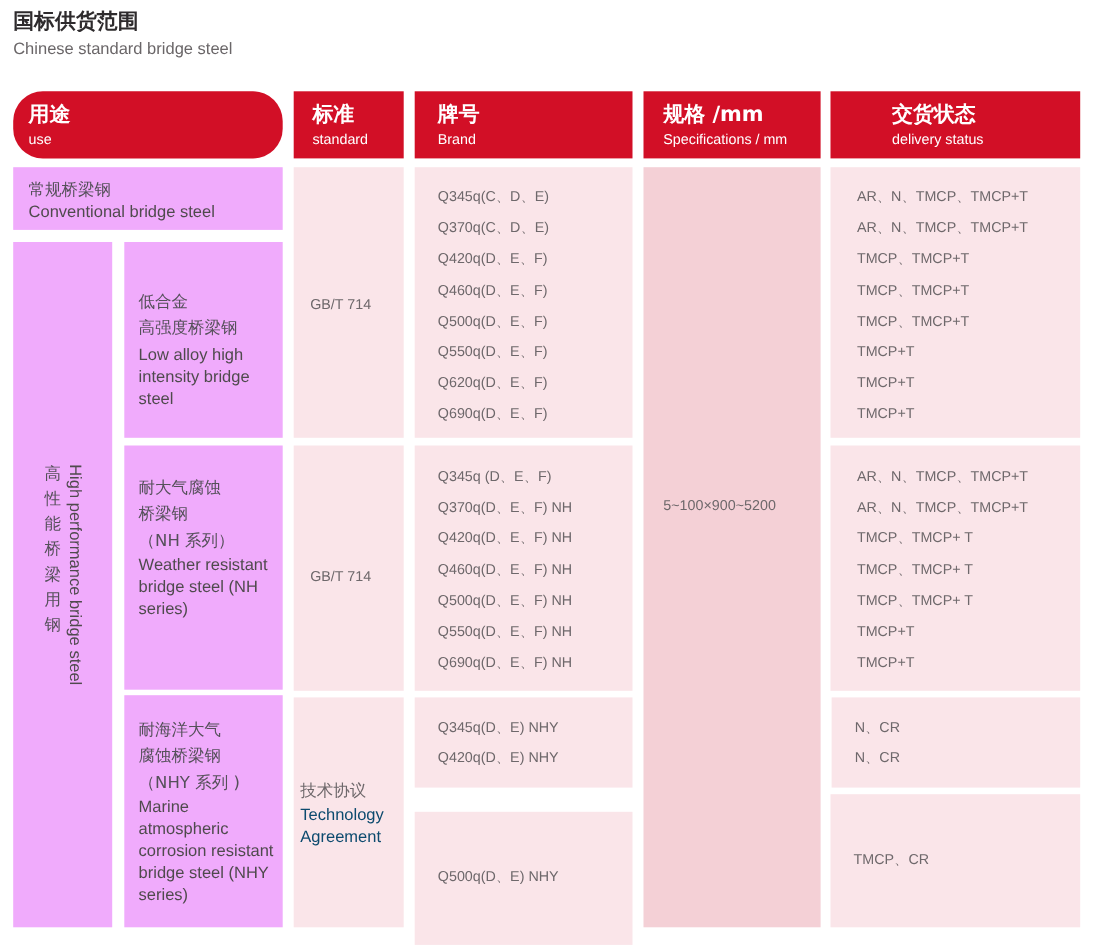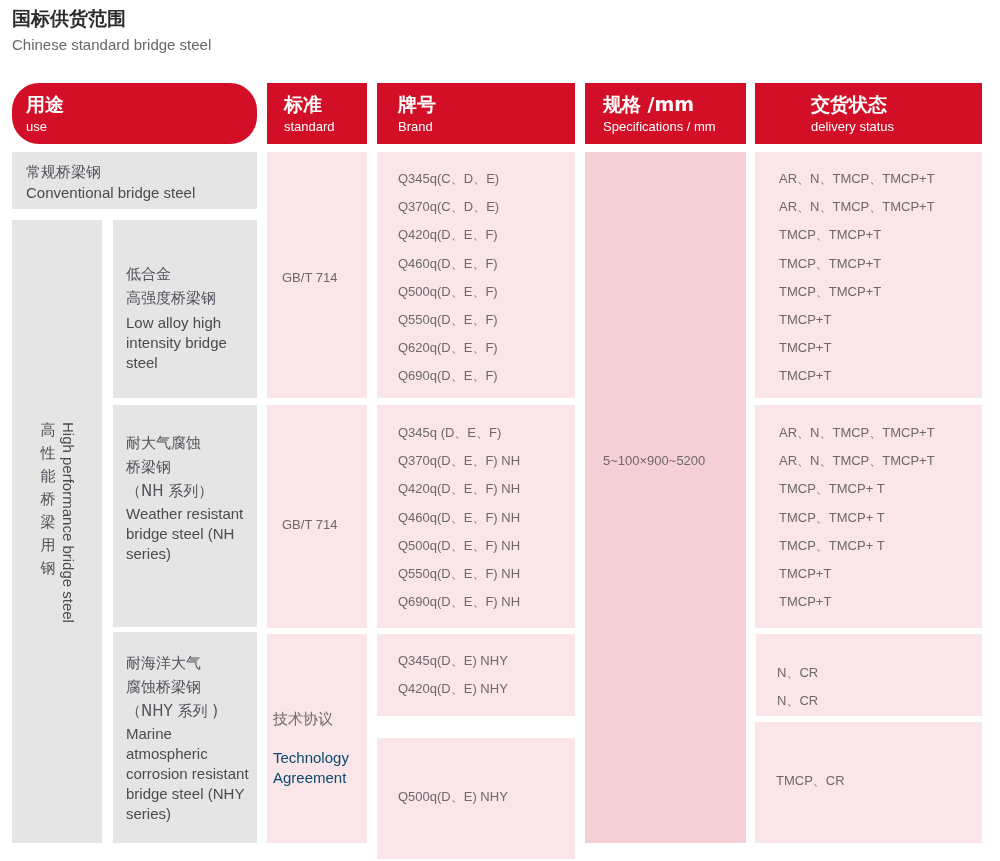--- a/index.html
+++ b/index.html
@@ -6,21 +6,21 @@
   body { width: 1000px; height: 861px; position: relative; overflow: hidden;
          font-family: "Liberation Sans", "DejaVu Sans", sans-serif; color: #5a5458; }
   .title { position: absolute; left: 12px; top: 6px; font-size: 19px; font-weight: bold; color: #2e2b2d;
            font-family: "DejaVu Sans", sans-serif; }
   .subtitle { position: absolute; left: 12px; top: 36px; font-size: 15px; color: #6a6668; }
   .hdr { position: absolute; top: 83px; height: 61px; background: #d20f26; color: #fff; box-sizing: border-box;
          padding: 10px 14px 0 14px; }
   .hdr .zh { font-size: 19px; font-weight: bold; font-family: "DejaVu Sans", sans-serif; line-height: 22px; display:block; }
   .hdr .en { font-size: 13px; line-height: 18px; display:block; margin-top: 3px; }
   .cell { position: absolute; box-sizing: border-box; }
-  .dark { background: #e5e5e5; }
+  .dark { background: #f0abfc; }
   .light { background: #fae5e9; }
   .spec-bg { background: #f4d0d6; }
   .lbl-zh { display:block; font-size: 15px; line-height: 24px; color: #55505a; font-family: "DejaVu Sans", sans-serif; }
   .lbl-en { display:block; font-size: 15px; line-height: 20px; color: #4f4a4d; }
   .list { margin: 0; padding: 0; list-style: none; }
   .list li { font-size: 13px; height: 28.2px; line-height: 28.2px; color: #6e686b; white-space: nowrap; }
   .center-text { font-size: 13px; color: #6e686b; }
   .vert-zh { position: absolute; left: 38px; top: 419px; width: 20px; font-size: 15px; line-height: 23px;
              color: #55505a; font-family: "DejaVu Sans", sans-serif; text-align: center; }
   .vert-en { position: absolute; left: 61px; top: 422px; font-size: 15px; color: #4f4a4d;
@@ -88,21 +88,21 @@
   <span class="lbl-en" style="margin-top:1px;">Marine atmospheric corrosion resistant bridge steel (NHY series)</span>
 </div>
 
 <div class="cell light" style="left:267px;top:152px;width:100px;height:246px;padding:116px 0 0 15px;">
   <span class="center-text">GB/T 714</span>
 </div>
 <div class="cell light" style="left:267px;top:405px;width:100px;height:223px;padding:110px 0 0 15px;">
   <span class="center-text">GB/T 714</span>
 </div>
 <div class="cell light" style="left:267px;top:634px;width:100px;height:209px;padding:73px 4px 0 6px;">
-  <span class="lbl-zh" style="color:#6e686b;margin-bottom:17px;">技术协议</span>
+  <span class="lbl-zh" style="color:#6e686b;margin-bottom:0;">技术协议</span>
   <span class="lbl-en" style="color:#0c4a6e;">Technology Agreement</span>
 </div>
 
 <div class="cell light" style="left:377px;top:152px;width:198px;height:246px;padding:13px 0 0 21px;">
   <ul class="list">
     <li>Q345q(C、D、E)</li>
     <li>Q370q(C、D、E)</li>
     <li>Q420q(D、E、F)</li>
     <li>Q460q(D、E、F)</li>
     <li>Q500q(D、E、F)</li>
@@ -154,21 +154,21 @@
   <ul class="list">
     <li>AR、N、TMCP、TMCP+T</li>
     <li>AR、N、TMCP、TMCP+T</li>
     <li>TMCP、TMCP+ T</li>
     <li>TMCP、TMCP+ T</li>
     <li>TMCP、TMCP+ T</li>
     <li>TMCP+T</li>
     <li>TMCP+T</li>
   </ul>
 </div>
-<div class="cell light" style="left:756px;top:634px;width:226px;height:82px;padding:25px 0 0 21px;">
+<div class="cell light" style="left:756px;top:634px;width:226px;height:82px;padding:13px 0 0 21px;">
   <ul class="list">
     <li>N、CR</li>
     <li>N、CR</li>
   </ul>
 </div>
 <div class="cell light" style="left:755px;top:722px;width:227px;height:121px;padding:45px 0 0 21px;">
   <ul class="list">
     <li>TMCP、CR</li>
   </ul>
 </div>

